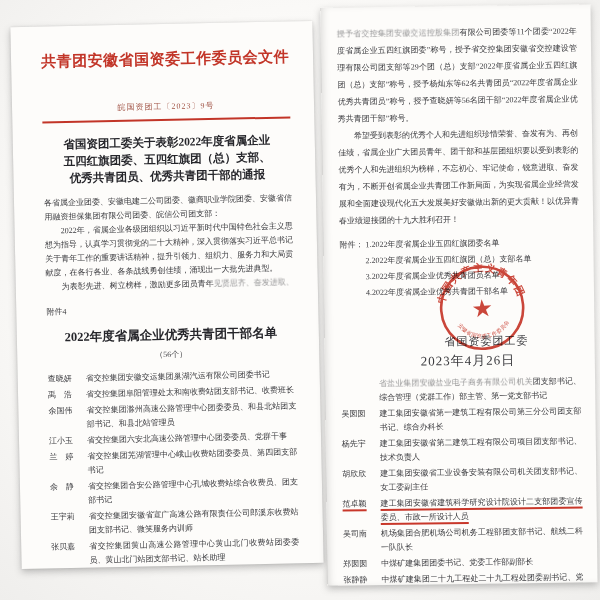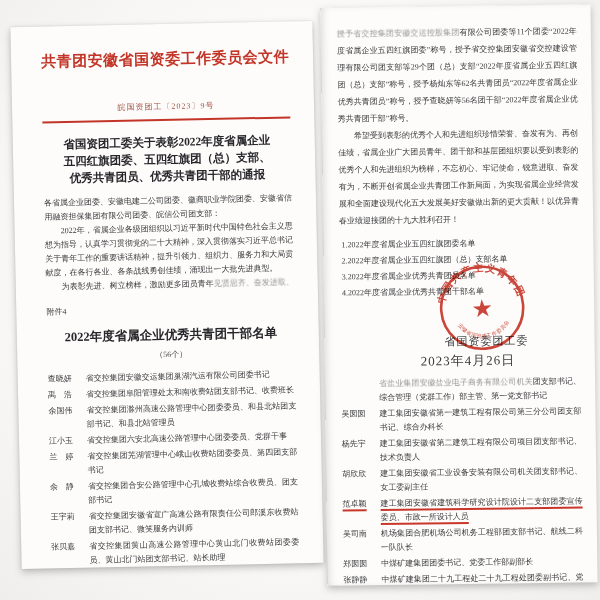--- a/index.html
+++ b/index.html
@@ -102,20 +102,21 @@
           <span class="desc">海螺集团机关团支部书记、集团团委主管</span>
         </div>
 
     </div>
   </div>
 
   <div class="page page-right">
     <p class="r-para"><span class="blur">授予省交控集团安徽交运控股集团</span><span>有限公司团委等11个团委“2022年度省属企业五四红旗团委”称号，授予省交控集团安徽省交控建设管理有限公司团支部等29个团（总）支部“2022年度省属企业五四红旗团（总）支部”称号，授予杨灿东等62名共青团员“2022年度省属企业优秀共青团员”称号，授予查晓妍等56名团干部“2022年度省属企业优秀共青团干部”称号。</span></p>
     <p class="r-para indent">希望受到表彰的优秀个人和先进组织珍惜荣誉、奋发有为、再创佳绩，省属企业广大团员青年、团干部和基层团组织要以受到表彰的优秀个人和先进组织为榜样，不忘初心、牢记使命，锐意进取、奋发有为，不断开创省属企业共青团工作新局面，为实现省属企业经营发展和全面建设现代化五大发展美好安徽做出新的更大贡献！以优异青春业绩迎接团的十九大胜利召开！</p>
     <div class="attachments">
+      <span>附件：</span>
       <div class="items">
         <div>1.2022年度省属企业五四红旗团委名单</div>
         <div>2.2022年度省属企业五四红旗团（总）支部名单</div>
         <div>3.2022年度省属企业优秀共青团员名单</div>
         <div>4.2022年度省属企业优秀共青团干部名单</div>
       </div>
     </div>
     <div class="sign-block">
       <div class="signature">省国资委团工委</div>
       <div class="sign-date">2023年4月26日</div>

